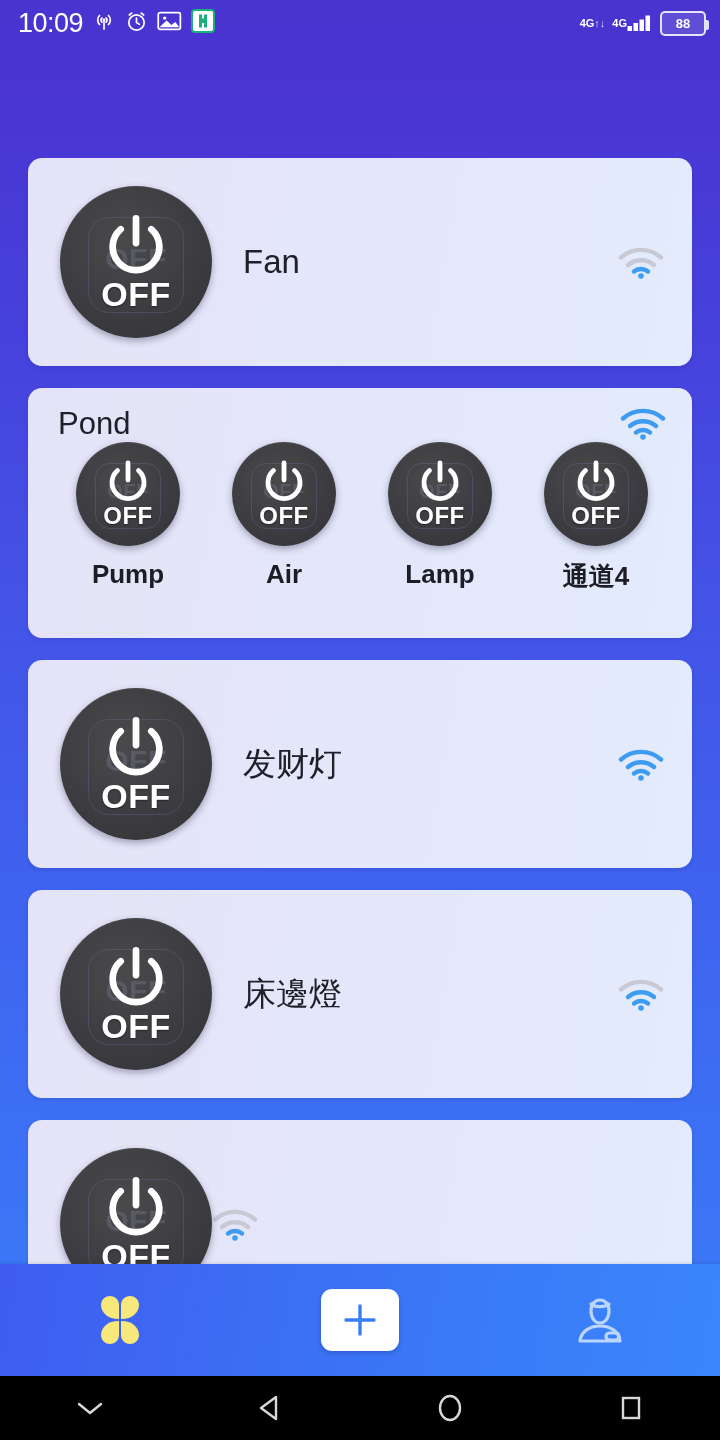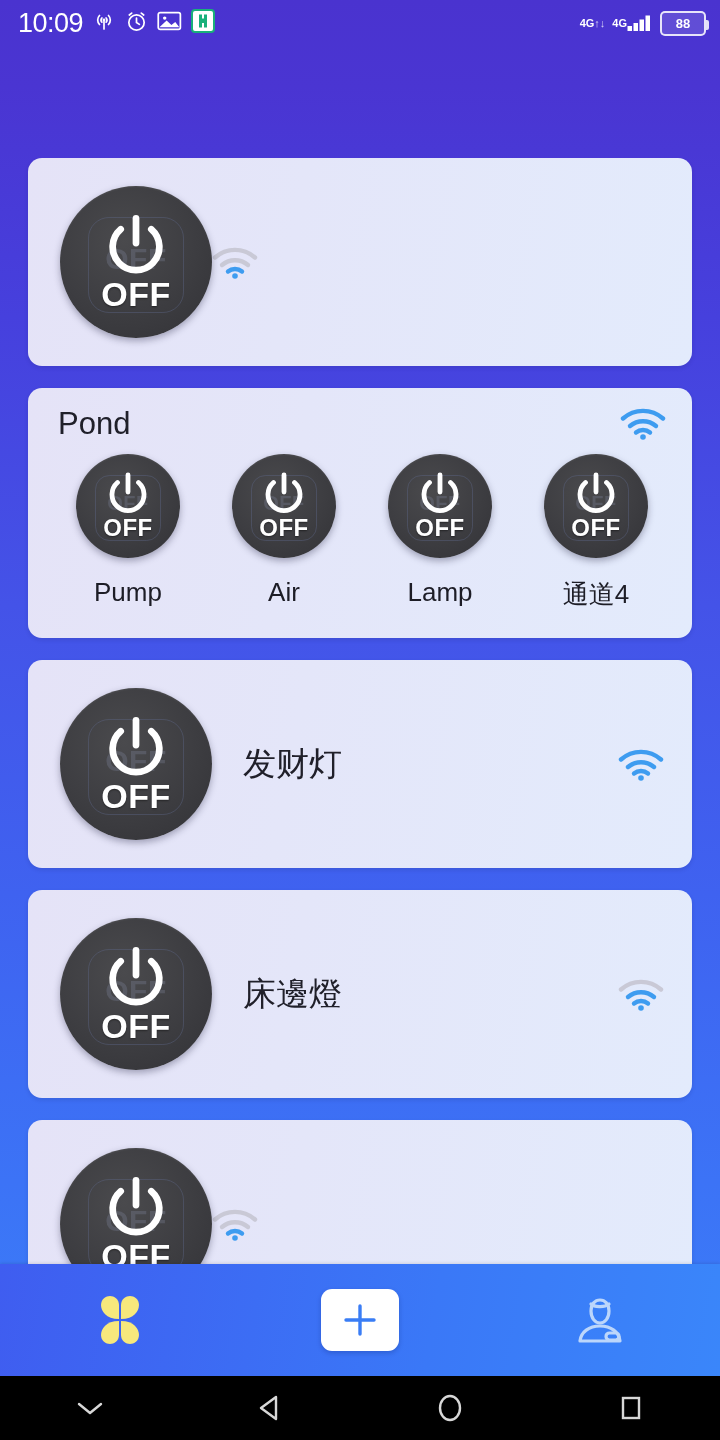--- a/index.html
+++ b/index.html
@@ -126,26 +126,26 @@
   .knob.sm .state { font-size:24px; bottom:16px; }
 
   .dev-name {
     font-size:33px; color:#20202a; margin-left:31px; flex:1;
     white-space:nowrap; overflow:hidden;
   }
   .wifi { width:46px; height:34px; flex:none; }
 
   .group-head {
     display:flex; align-items:flex-start; justify-content:space-between;
-    margin-bottom:12px;
+    margin-bottom:0;
   }
   .group-title { font-size:31px; color:#20202a; }
   .channels { display:flex; justify-content:space-between; padding:0 6px; }
   .chan { display:flex; flex-direction:column; align-items:center; width:128px; }
-  .chan-label { margin-top:19px; font-size:26px; color:#1d1d26; white-space:nowrap; }
+  .chan-label { margin-top:13px; font-size:26px; color:#1d1d26; white-space:nowrap;font-weight:bold; }
 
   
   #bottomnav {
     position:absolute; bottom:64px; left:0; width:720px; height:112px;
     background:linear-gradient(100deg,#3f5df0 0%,#3a78f7 60%,#3a86fa 100%);
     display:flex; align-items:center; justify-content:space-around;
     box-shadow:0 -1px 3px rgba(0,0,0,.10);
   }
   .nav-item { display:flex; align-items:center; justify-content:center; width:160px; height:90px; }
   #add-btn {
@@ -232,20 +232,21 @@
     <div class="card single">
       <div class="knob big">
         <span class="inner"></span>
         <span class="ghost">OFF</span>
         <svg class="glyph" viewBox="0 0 48 48" fill="none" stroke="#fff" stroke-width="4.6" stroke-linecap="round">
           <path d="M13.5 12.5a16 16 0 1021 0"></path>
           <path d="M24 5v17"></path>
         </svg>
         <span class="state">OFF</span>
       </div>
+      <div class="dev-name">Fan</div>
       <svg class="wifi" viewBox="0 0 46 34">
         <path d="M3 12.5a30 30 0 0140 0" fill="none" stroke="#c9c9d6" stroke-width="4.4" stroke-linecap="round"></path>
         <path d="M10 20a20 20 0 0126 0" fill="none" stroke="#c9c9d6" stroke-width="4.4" stroke-linecap="round"></path>
         <path d="M16 26.5a11 11 0 0114 0" fill="none" stroke="#3e9cf0" stroke-width="4.4" stroke-linecap="round"></path>
         <circle cx="23" cy="31" r="2.8" fill="#3e9cf0"></circle>
       </svg>
     </div>
 
     <div class="card multi">
       <div class="group-head">

